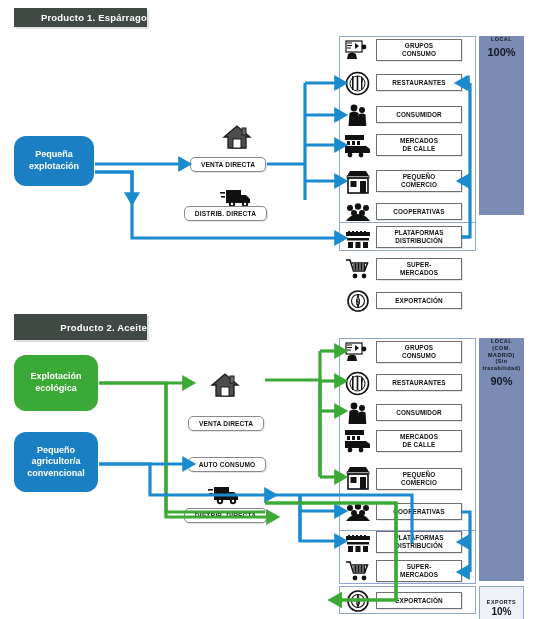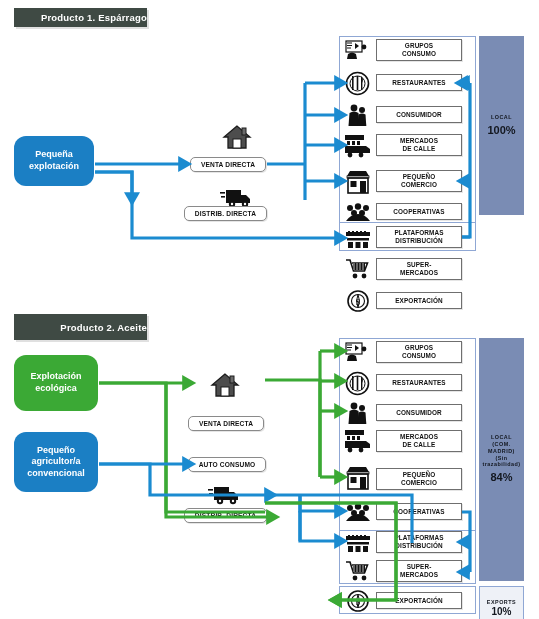--- a/index.html
+++ b/index.html
@@ -28,21 +28,21 @@
   
   .chbox{border:1px solid #6f6f6f;background:#ffffff;
          display:flex;align-items:center;justify-content:center;text-align:center;
          font-size:6.4px;font-weight:bold;color:#111;line-height:1.2;letter-spacing:.1px;
          box-shadow:1px 1px 0 rgba(0,0,0,.10);}
 
   
   .frame{border:1px solid #8fa7d4;background:transparent;}
 
   
-  .localbar{background:#7a8cb4;display:flex;align-items:center;justify-content:center;}
+  .localbar{background:#7a8cb4;display:flex;justify-content:center;}
   .localtxt{text-align:center;color:#13171f;font-weight:bold;line-height:1.25;}
   .localtxt .small{font-size:5.4px;letter-spacing:.5px;display:block;}
   .localtxt .big{font-size:11px;display:block;margin-top:3px;}
   .exportbox{border:1px solid #8fa7d4;background:#eef1f7;display:flex;align-items:center;justify-content:center;}
   .exporttxt{text-align:center;color:#13171f;font-weight:bold;}
   .exporttxt .small{font-size:5.4px;letter-spacing:.5px;display:block;}
   .exporttxt .big{font-size:10px;display:block;margin-top:1px;}
 
   
   .conn{position:absolute;left:0;top:0;width:539px;height:619px;pointer-events:none;}
@@ -267,21 +267,21 @@
   <div class="abs frame" style="left:339px;top:531px;width:137px;height:53px;border-top:none;"></div>
   <div class="abs frame" style="left:339px;top:586px;width:137px;height:28px;"></div>
 
   <div class="abs localbar" style="left:479px;top:338px;width:45px;height:243px;">
     <div class="localtxt">
       <span class="small">LOCAL</span>
       <span class="small">(COM.</span>
       <span class="small">MADRID)</span>
       <span class="small">(Sin</span>
       <span class="small">trazabilidad)</span>
-      <span class="big">84%</span>
+      <span class="big">90%</span>
     </div>
   </div>
   <div class="abs exportbox" style="left:479px;top:586px;width:45px;height:44px;">
     <div class="exporttxt">
       <span class="small">EXPORTS</span>
       <span class="big">10%</span>
     </div>
   </div>
 
   <div class="abs" style="left:344px;top:340px;width:26px;height:24px;">

